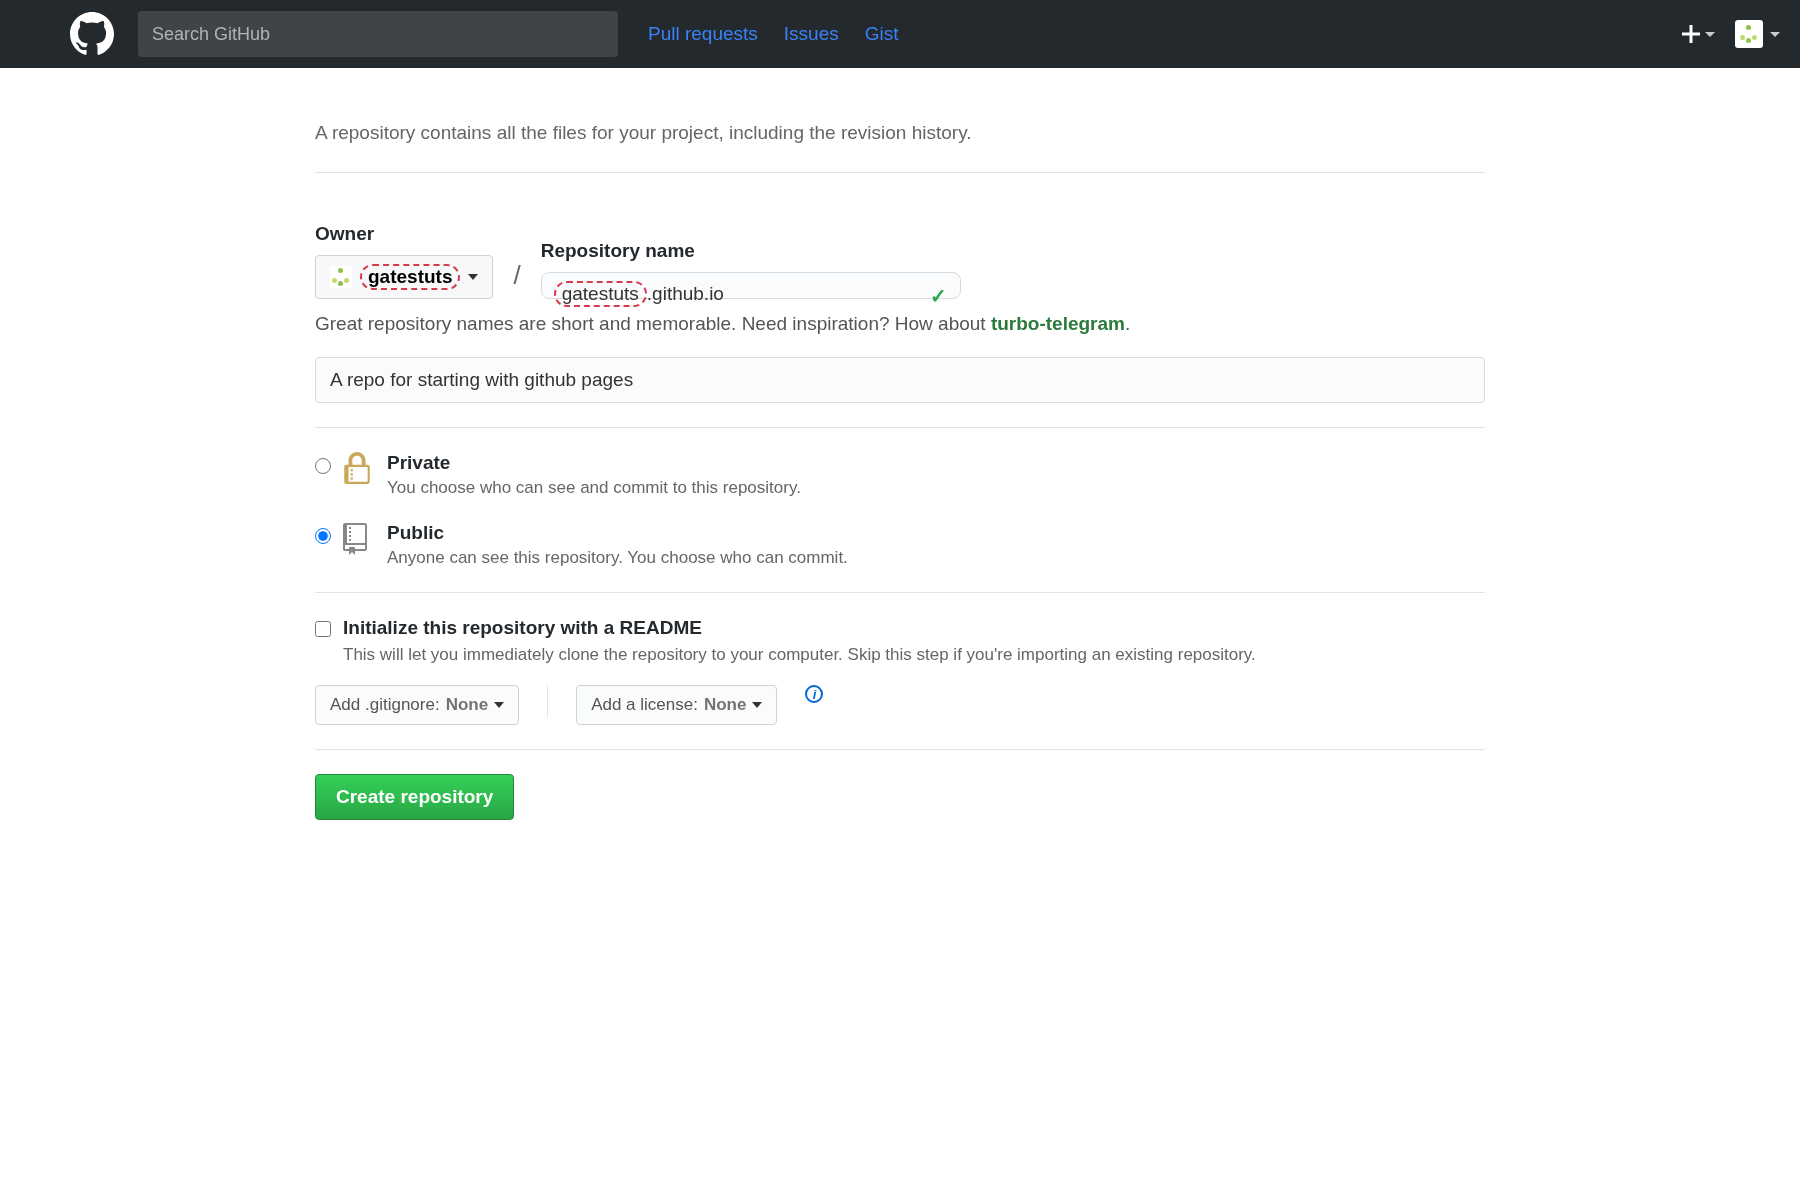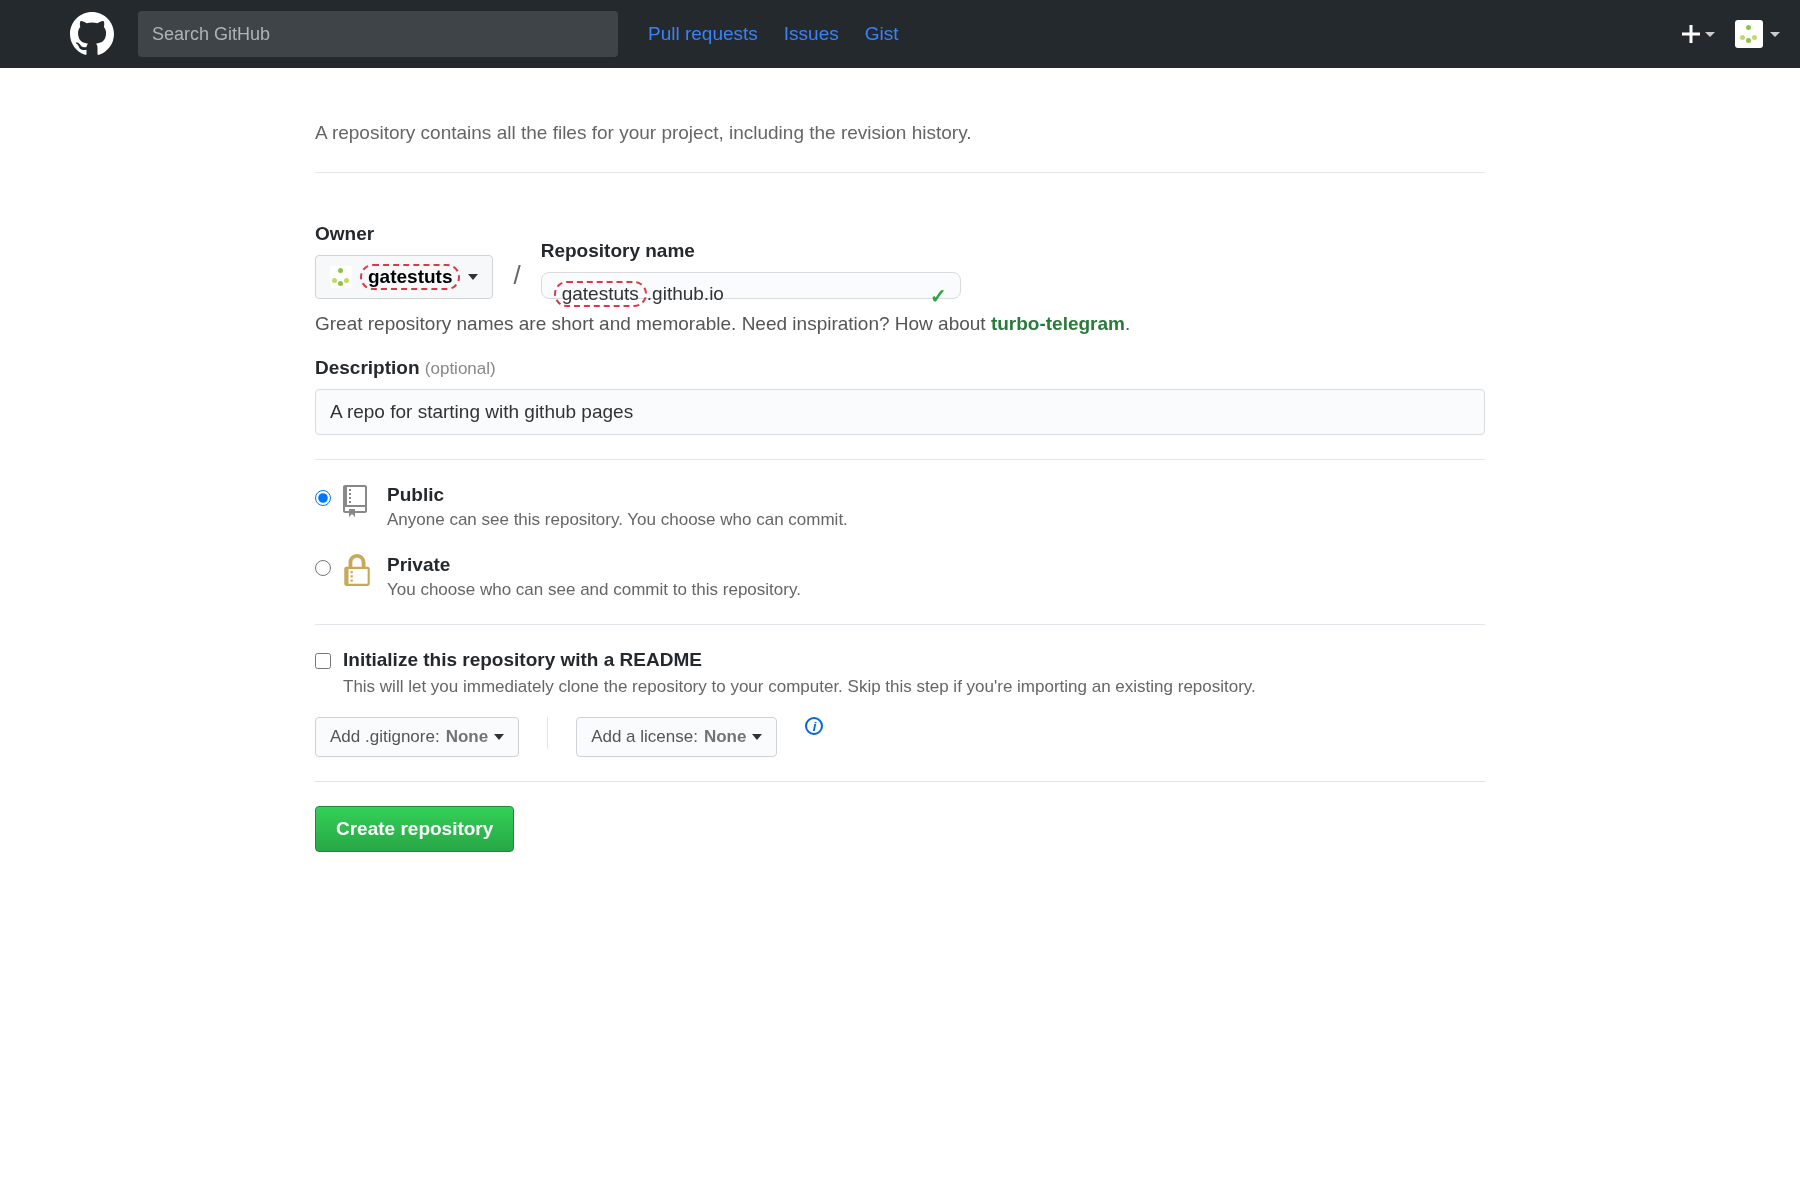--- a/index.html
+++ b/index.html
@@ -235,50 +235,47 @@
         </div>
         <span class="check">✓</span>
       </div>
     </div>
   </div>
 
   <p class="hint">
     <span>Great repository names are short and memorable. Need inspiration? How about </span><strong>turbo-telegram</strong><span>.</span>
   </p>
 
-  <label class="desc-label">
-    <span>Description</span> <span class="opt">(optional)</span>
-  </label>
   <input class="desc-input" value="A repo for starting with github pages" style="">
 
   <hr class="rule2">
+
+  <div class="vis-option">
+    <input type="radio" name="vis" style="">
+    <span class="vis-icon">
+      <svg viewBox="0 0 12 16" width="28" height="34" fill="#c9a959">
+          <path d="M4 13H3v-1h1v1zm8-6v7c0 .55-.45 1-1 1H1c-.55 0-1-.45-1-1V7c0-.55.45-1 1-1h1V4c0-2.2 1.8-4 4-4s4 1.8 4 4v2h1c.55 0 1 .45 1 1zM3.8 6h4.41V4c0-1.22-.99-2.2-2.2-2.2-1.22 0-2.2.98-2.2 2.2v2zM11 7H2v7h9V7zM4 8H3v1h1V8zm0 2H3v1h1v-1z"></path>
+        </svg>
+    </span>
+    <div class="vis-text">
+      <div class="t">Private</div>
+      <div class="d">You choose who can see and commit to this repository.</div>
+    </div>
+  </div>
 
   <div class="vis-option">
     <input type="radio" name="vis" checked="" style="">
     <span class="vis-icon">
       <svg viewBox="0 0 14 16" width="28" height="34" fill="#888">
           <path d="M4 9H3V8h1v1zm0-3H3v1h1V6zm0-2H3v1h1V4zm0-2H3v1h1V2zm8-1v12c0 .55-.45 1-1 1H6v2l-1.5-1.5L3 16v-2H1c-.55 0-1-.45-1-1V1c0-.55.45-1 1-1h10c.55 0 1 .45 1 1zm-1 10H1v2h2v-1h3v1h5v-2zm0-10H2v9h9V1z"></path>
         </svg>
     </span>
     <div class="vis-text">
       <div class="t">Public</div>
       <div class="d">Anyone can see this repository. You choose who can commit.</div>
-    </div>
-  </div>
-
-  <div class="vis-option">
-    <input type="radio" name="vis" style="">
-    <span class="vis-icon">
-      <svg viewBox="0 0 12 16" width="28" height="34" fill="#c9a959">
-          <path d="M4 13H3v-1h1v1zm8-6v7c0 .55-.45 1-1 1H1c-.55 0-1-.45-1-1V7c0-.55.45-1 1-1h1V4c0-2.2 1.8-4 4-4s4 1.8 4 4v2h1c.55 0 1 .45 1 1zM3.8 6h4.41V4c0-1.22-.99-2.2-2.2-2.2-1.22 0-2.2.98-2.2 2.2v2zM11 7H2v7h9V7zM4 8H3v1h1V8zm0 2H3v1h1v-1z"></path>
-        </svg>
-    </span>
-    <div class="vis-text">
-      <div class="t">Private</div>
-      <div class="d">You choose who can see and commit to this repository.</div>
     </div>
   </div>
 
   <hr class="rule2">
 
   <div class="readme-row">
     <input type="checkbox" style="">
     <span class="t">Initialize this repository with a README</span>
   </div>
   <div class="readme-desc">This will let you immediately clone the repository to your computer. Skip this step if you're importing an existing repository.</div>

